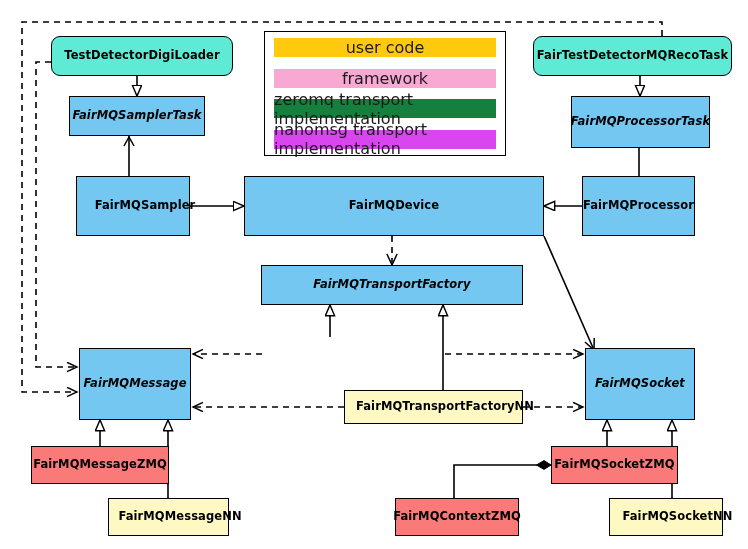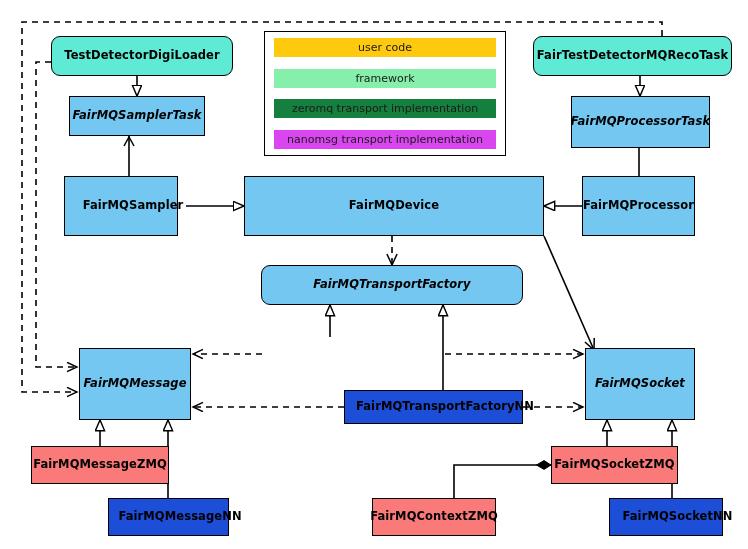--- a/index.html
+++ b/index.html
@@ -33,21 +33,21 @@
     font-weight: bold;
     color: #000000;
     line-height: 1.15;
     letter-spacing: 0.1px;
     z-index: 3;
   }
   .node.abstract { font-style: italic; }
   .node.usercode   { background: #5eead4; border-radius: 9px; }
   .node.framework  { background: #73C7F0; }
   .node.zmq        { background: #FA7A7A; }
-  .node.nn         { background: #1d4ed8; padding-left: 23px; }
+  .node.nn         { background: #fef9c3; padding-left: 23px; }
 
   #legend-box {
     position: absolute;
     left: 264px;
     top: 31px;
     width: 242px;
     height: 125px;
     box-sizing: border-box;
     border: 1.6px solid #000000;
     background: #ffffff;
@@ -55,26 +55,26 @@
     padding: 6px 9px;
     display: flex;
     flex-direction: column;
     justify-content: space-between;
   }
   .legend-row {
     height: 19px;
     display: flex;
     align-items: center;
     justify-content: center;
-    font-size: 11px;
+    font-size: 16px;
     color: #1a1a1a;
     font-family: "DejaVu Sans", "Liberation Sans", sans-serif;
   }
   .legend-row.usercode  { background: #FFC90E; }
-  .legend-row.framework { background: #86efac; }
+  .legend-row.framework { background: #f9a8d4; }
   .legend-row.zmq       { background: #15803d; }
   .legend-row.nn        { background: #d946ef; }
 </style>
 </head>
 <body>
 
 <div id="diagram-root">
 
   <svg id="edge-layer" viewBox="0 0 748 549" width="748" height="549" xmlns="http://www.w3.org/2000/svg">
     <defs>
@@ -146,26 +146,26 @@
     <div class="legend-row usercode">user code</div>
     <div class="legend-row framework">framework</div>
     <div class="legend-row zmq">zeromq transport implementation</div>
     <div class="legend-row nn">nanomsg transport implementation</div>
   </div>
 
   <div class="node usercode" style="left: 51px; top: 36px; width: 182px; height: 40px;">TestDetectorDigiLoader</div>
   <div class="node usercode" style="left: 533px; top: 36px; width: 199px; height: 40px;">FairTestDetectorMQRecoTask</div>
   <div class="node framework abstract" style="left: 69px; top: 96px; width: 136px; height: 40px;">FairMQSamplerTask</div>
   <div class="node framework abstract" style="left: 571px; top: 96px; width: 139px; height: 52px;">FairMQProcessorTask</div>
-  <div class="node framework" style="left: 64px; top: 176px; width: 114px; height: 60px; padding-left: 24px;">FairMQSampler</div>
+  <div class="node framework" style="left: 76px; top: 176px; width: 114px; height: 60px; padding-left: 24px;">FairMQSampler</div>
   <div class="node framework" style="left: 244px; top: 176px; width: 300px; height: 60px;">FairMQDevice</div>
   <div class="node framework" style="left: 582px; top: 176px; width: 113px; height: 60px;">FairMQProcessor</div>
-  <div class="node framework abstract" style="left: 261px; top: 265px; width: 262px; height: 40px; border-radius: 9px;">FairMQTransportFactory</div>
+  <div class="node framework abstract" style="left: 261px; top: 265px; width: 262px; height: 40px;">FairMQTransportFactory</div>
   <div class="node nn" style="left: 344px; top: 390px; width: 179px; height: 34px;">FairMQTransportFactoryNN</div>
   <div class="node framework abstract" style="left: 79px; top: 348px; width: 112px; height: 72px;">FairMQMessage</div>
   <div class="node framework abstract" style="left: 585px; top: 348px; width: 110px; height: 72px;">FairMQSocket</div>
   <div class="node zmq" style="left: 31px; top: 446px; width: 138px; height: 38px;">FairMQMessageZMQ</div>
   <div class="node nn" style="left: 108px; top: 498px; width: 121px; height: 38px;">FairMQMessageNN</div>
   <div class="node zmq" style="left: 551px; top: 446px; width: 127px; height: 38px;">FairMQSocketZMQ</div>
-  <div class="node zmq" style="left: 372px; top: 498px; width: 124px; height: 38px;">FairMQContextZMQ</div>
+  <div class="node zmq" style="left: 395px; top: 498px; width: 124px; height: 38px;">FairMQContextZMQ</div>
   <div class="node nn" style="left: 609px; top: 498px; width: 114px; height: 38px;">FairMQSocketNN</div>
 
 </div>
 
 </body></html>

